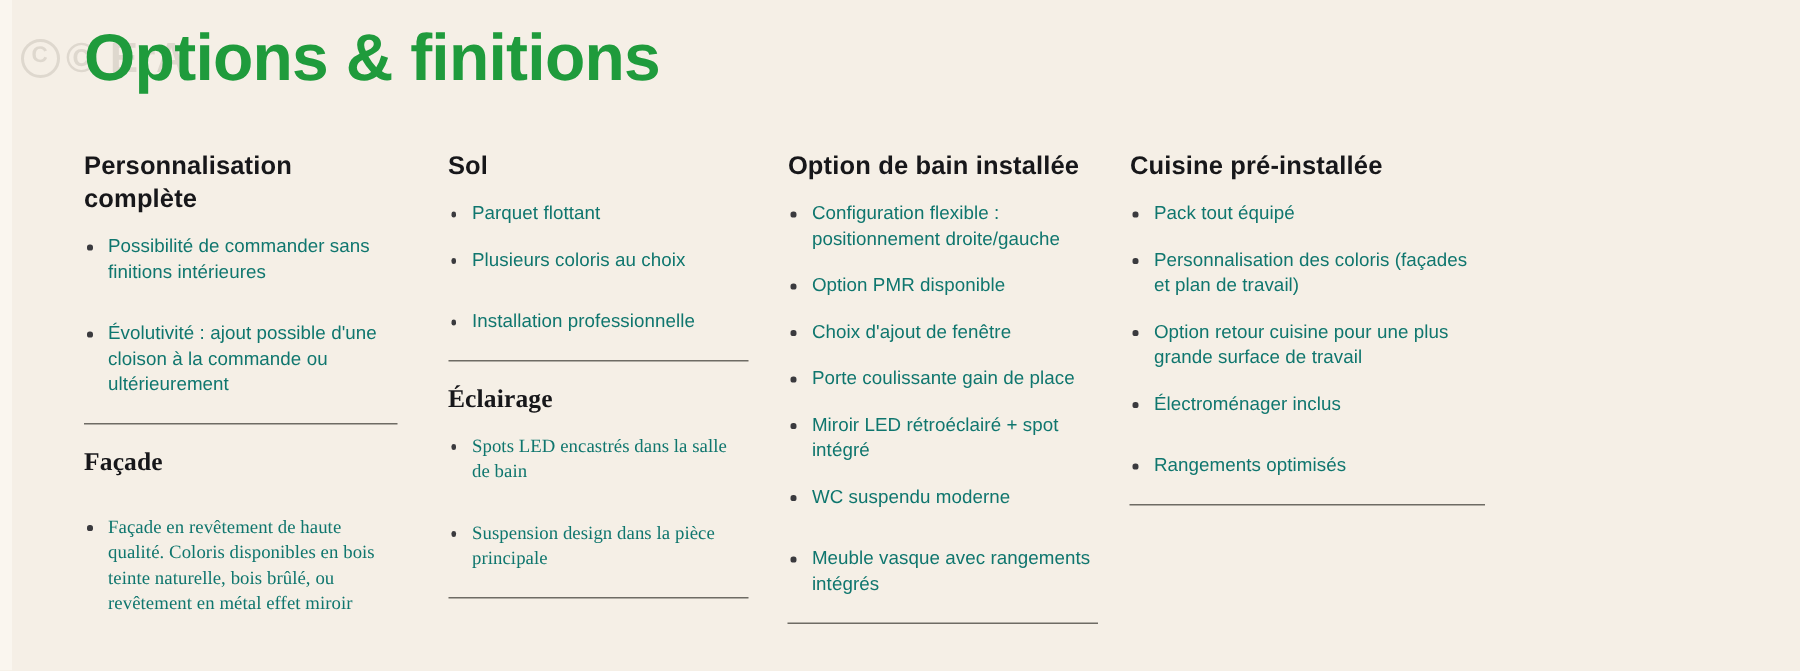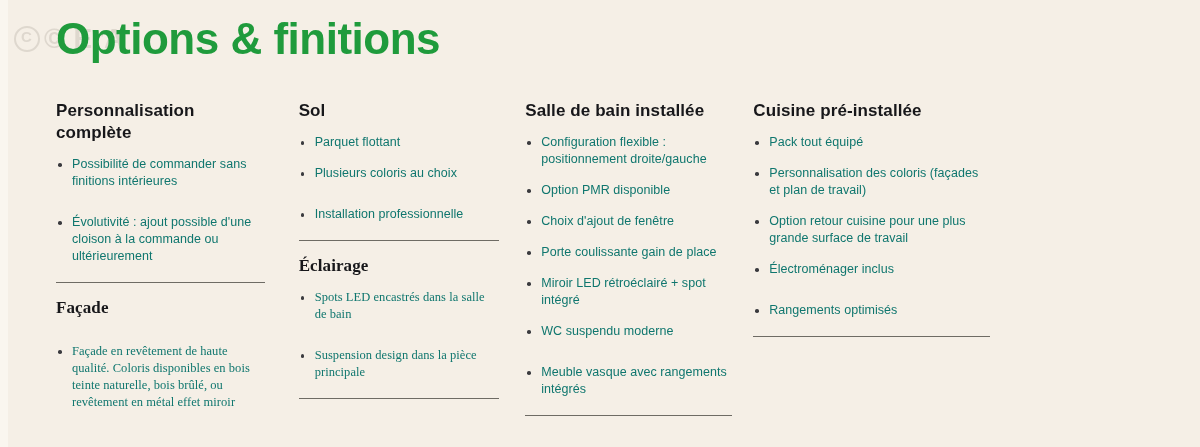--- a/index.html
+++ b/index.html
@@ -194,21 +194,21 @@
         <ul class="bullets">
           <li>Spots LED encastrés dans la salle de bain</li>
           <li>Suspension design dans la pièce principale</li>
         </ul>
         <div class="divider w-full"></div>
       </div>
     </div>
 
     <div class="column col-2">
       <div class="block">
-        <h2 class="section-title">Salle de bain installée</h2>
+        <h2 class="section-title">Option de bain installée</h2>
         <ul class="bullets">
           <li>Configuration flexible : positionnement droite/gauche</li>
           <li>Option PMR disponible</li>
           <li>Choix d'ajout de fenêtre</li>
           <li>Porte coulissante gain de place</li>
           <li>Miroir LED rétroéclairé + spot intégré</li>
           <li>WC suspendu moderne</li>
           <li>Meuble vasque avec rangements intégrés</li>
         </ul>
         <div class="divider w-full"></div>

